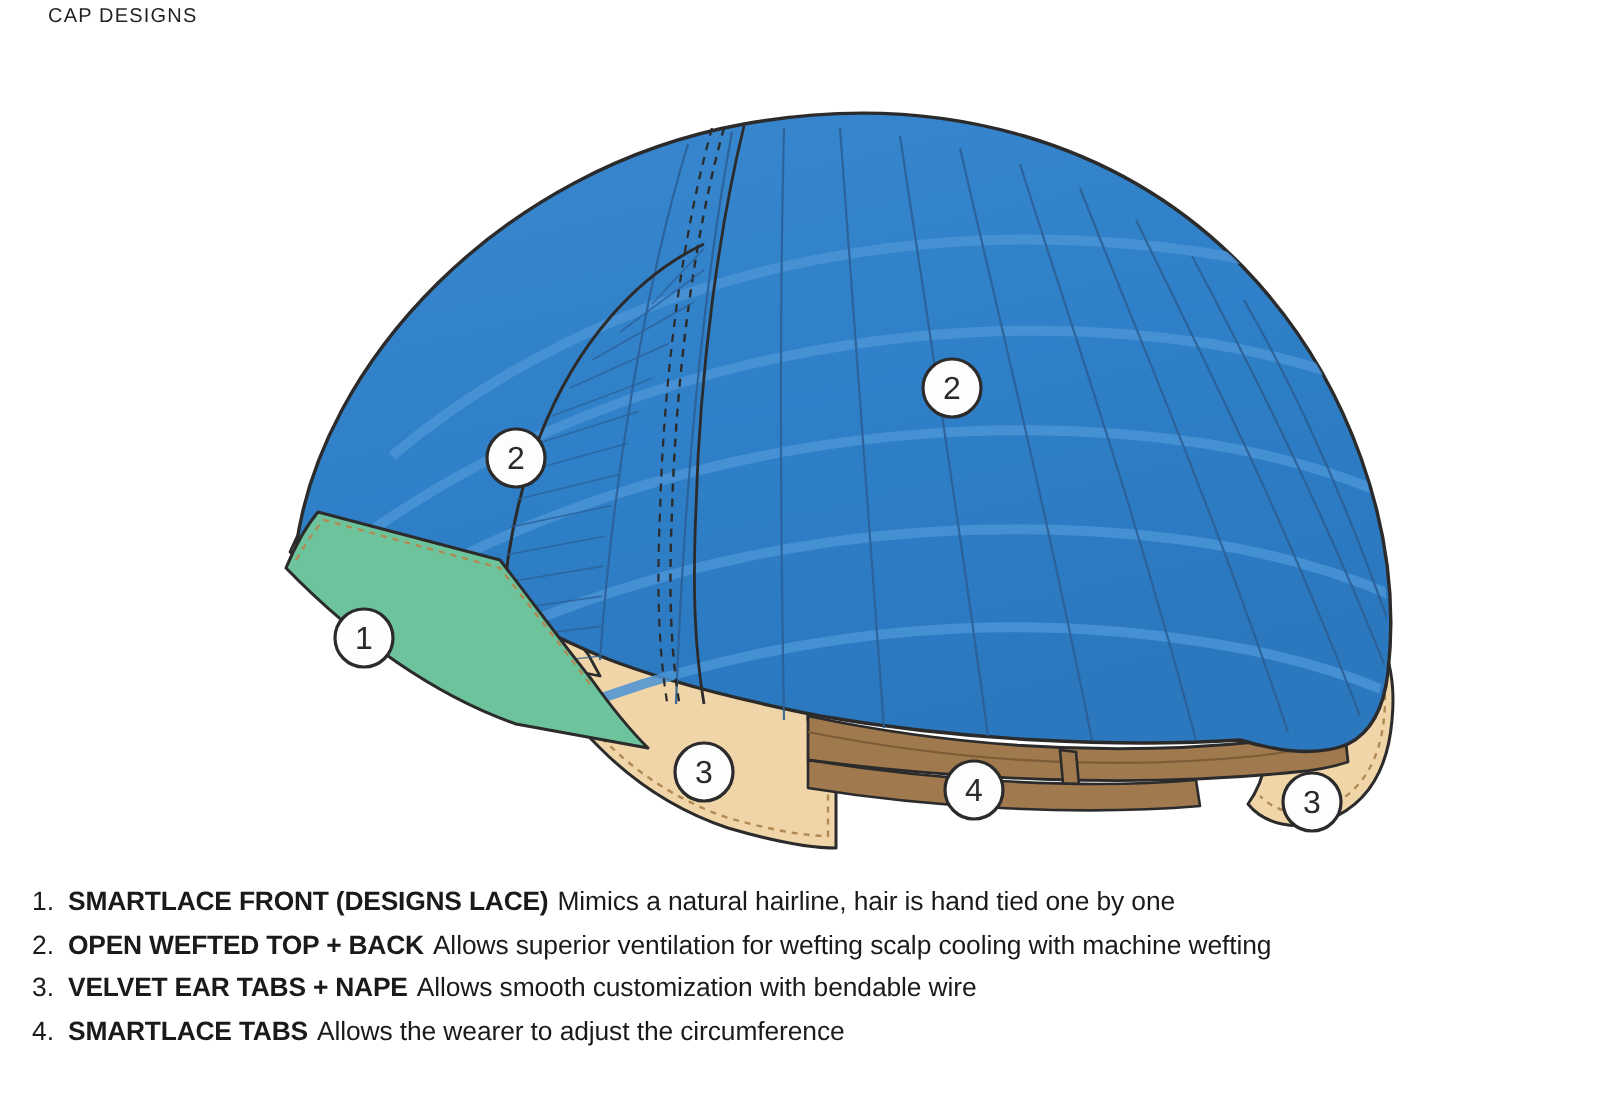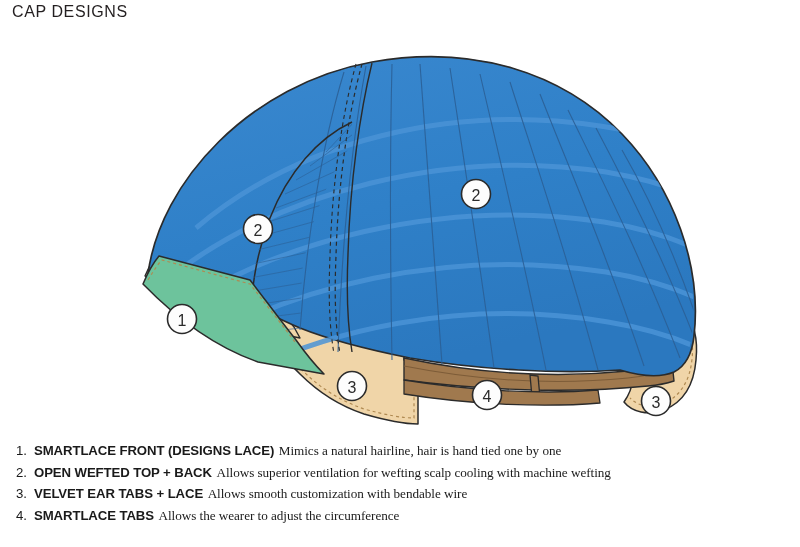--- a/index.html
+++ b/index.html
@@ -10,23 +10,23 @@
   body {
     width: 800px;
     height: 547px;
     position: relative;
     overflow: hidden;
     font-family: "Liberation Sans", sans-serif;
     color: #1a1a1a;
   }
   #page-title {
     position: absolute;
-    left: 12px;
+    left: 24px;
     top: 3px;
-    font-size: 16px;
+    font-size: 10px;
     letter-spacing: 0.6px;
     color: #231f20;
     font-family: "Liberation Sans", sans-serif;
   }
   #diagram-area {
     position: absolute;
     left: 0;
     top: 22px;
     width: 800px;
     height: 412px;
@@ -55,21 +55,20 @@
     font-weight: 400;
   }
   .legend-term {
     font-weight: bold;
     letter-spacing: -0.1px;
   }
   .legend-desc {
     font-weight: 400;
     margin-left: 4.5px;
     letter-spacing: -0.05px;
-    font-family: Liberation Serif, serif;
   }
   .marker-circle {
     fill: #fdfdfd;
     stroke: #2b2b2b;
     stroke-width: 1.6;
   }
   .marker-text {
     font-family: "Liberation Sans", sans-serif;
     font-size: 16px;
     fill: #2b2b2b;
@@ -250,21 +249,21 @@
     <span class="legend-term">SMARTLACE FRONT (DESIGNS LACE)</span>
     <span class="legend-desc">Mimics a natural hairline, hair is hand tied one by one</span>
   </div>
   <div class="legend-row">
     <span class="legend-num">2.</span>
     <span class="legend-term">OPEN WEFTED TOP + BACK</span>
     <span class="legend-desc">Allows superior ventilation for wefting scalp cooling with machine wefting</span>
   </div>
   <div class="legend-row">
     <span class="legend-num">3.</span>
-    <span class="legend-term">VELVET EAR TABS + LACE</span>
+    <span class="legend-term">VELVET EAR TABS + NAPE</span>
     <span class="legend-desc">Allows smooth customization with bendable wire</span>
   </div>
   <div class="legend-row">
     <span class="legend-num">4.</span>
     <span class="legend-term">SMARTLACE TABS</span>
     <span class="legend-desc">Allows the wearer to adjust the circumference</span>
   </div>
 </div>
 
 </body></html>

